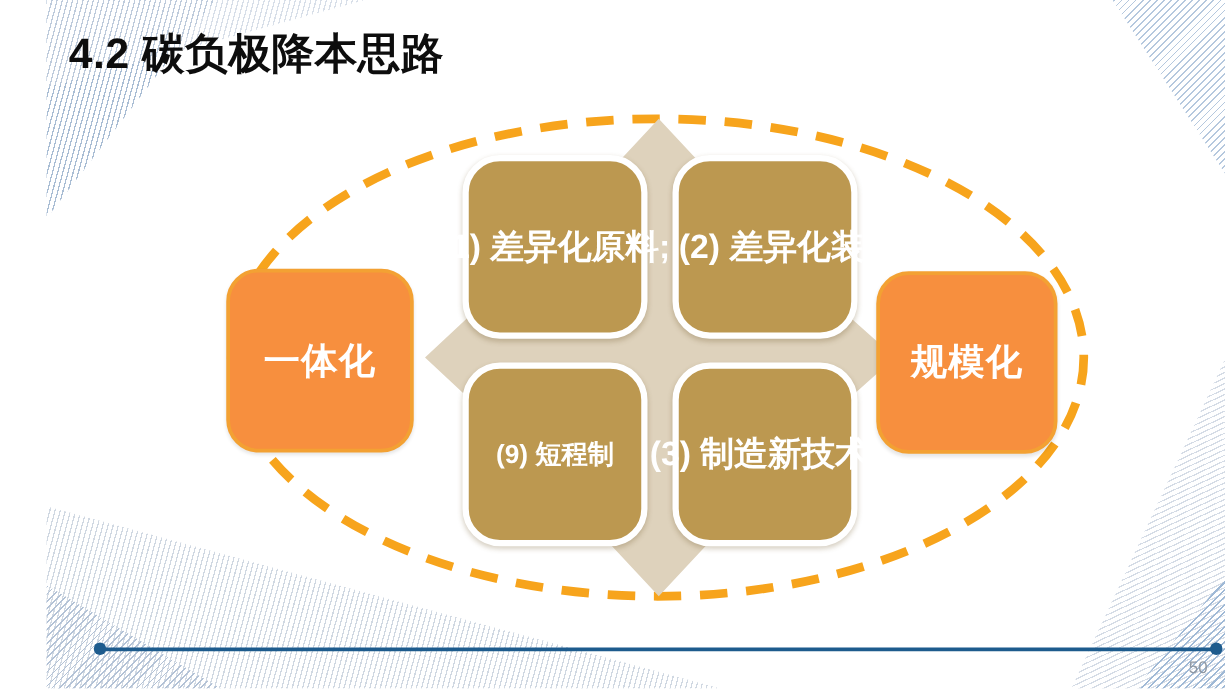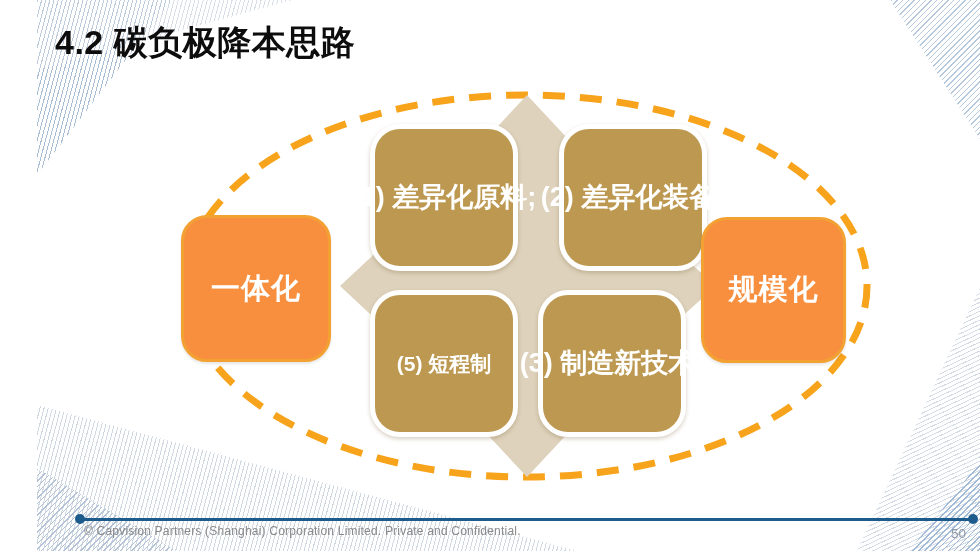--- a/index.html
+++ b/index.html
@@ -33,21 +33,21 @@
 
   
   .tanbox { position:absolute; z-index:2; width:148px; height:147px;
             background:#bc9850; border:5px solid #fff; border-radius:30px;
             display:flex; align-items:center; justify-content:center;
             color:#fff; font-weight:bold; font-size:27px; line-height:1.45; text-align:center;
             box-shadow:0 2px 4px rgba(110,85,40,.28); }
   .tanbox span { display:block; white-space:nowrap; }
   .tanbox.small { font-size:21px; line-height:2.05; }
   .pos-b1 { left:333px; top:124px; }
-  .pos-b2 { left:522px; top:124px; }
+  .pos-b2 { left:501px; top:124px;justify-content:space-between; }
   .pos-b4 { left:333px; top:290px; }
   .pos-b3 { left:501px; top:290px; }
 
   
   .sidebox { position:absolute; z-index:2; background:#f78f3e; border:3px solid #f3a133;
              border-radius:26px; display:flex; align-items:center; justify-content:center;
              color:#fff; font-weight:bold; font-size:29px; letter-spacing:1px;
              box-shadow:0 2px 3px rgba(0,0,0,.10); }
   .side-left  { left:144px; top:215px; width:150px; height:147px; }
   .side-right { left:664px; top:217px; width:145px; height:146px; }
@@ -92,29 +92,28 @@
   </div>
   <div class="tanbox pos-b2">
     <span>(2) 差异</span>
     <span>化装备;</span>
   </div>
   <div class="tanbox pos-b3">
     <span>(3) 制造</span>
     <span>新技术;</span>
   </div>
   <div class="tanbox small pos-b4">
-    <span>(5) 短程制</span>
+    <span>(9) 短程制</span>
   </div>
 
   <div class="sidebox side-left">
     <span>一体化</span>
   </div>
   <div class="sidebox side-right">
     <span>规模化</span>
   </div>
 
   <div class="footer-line"></div>
   <div class="footer-dot dot-left"></div>
   <div class="footer-dot dot-right"></div>
-  <div class="copyright">© Capvision Partners (Shanghai) Corporation Limited. Private and Confidential.</div>
   <div class="page-num">50</div>
 
 </div>
 
 </body></html>

